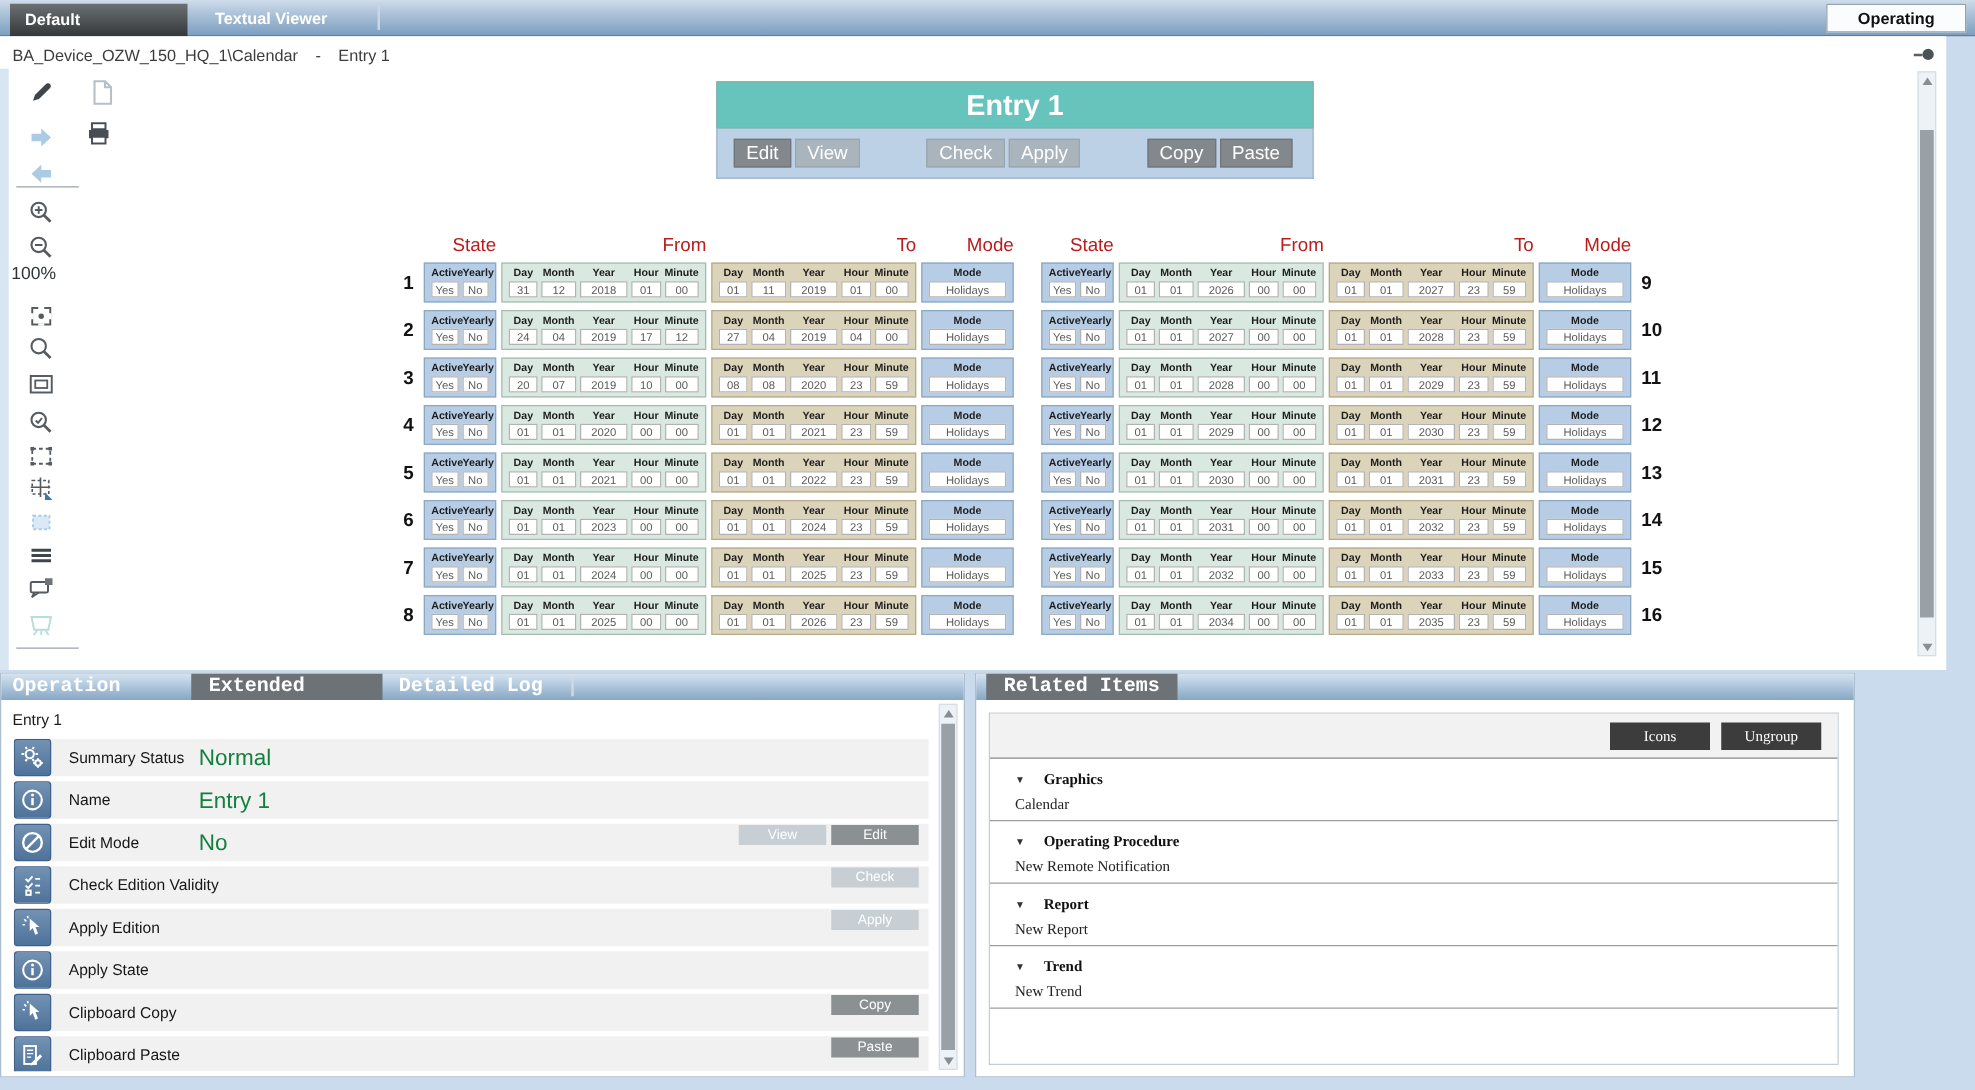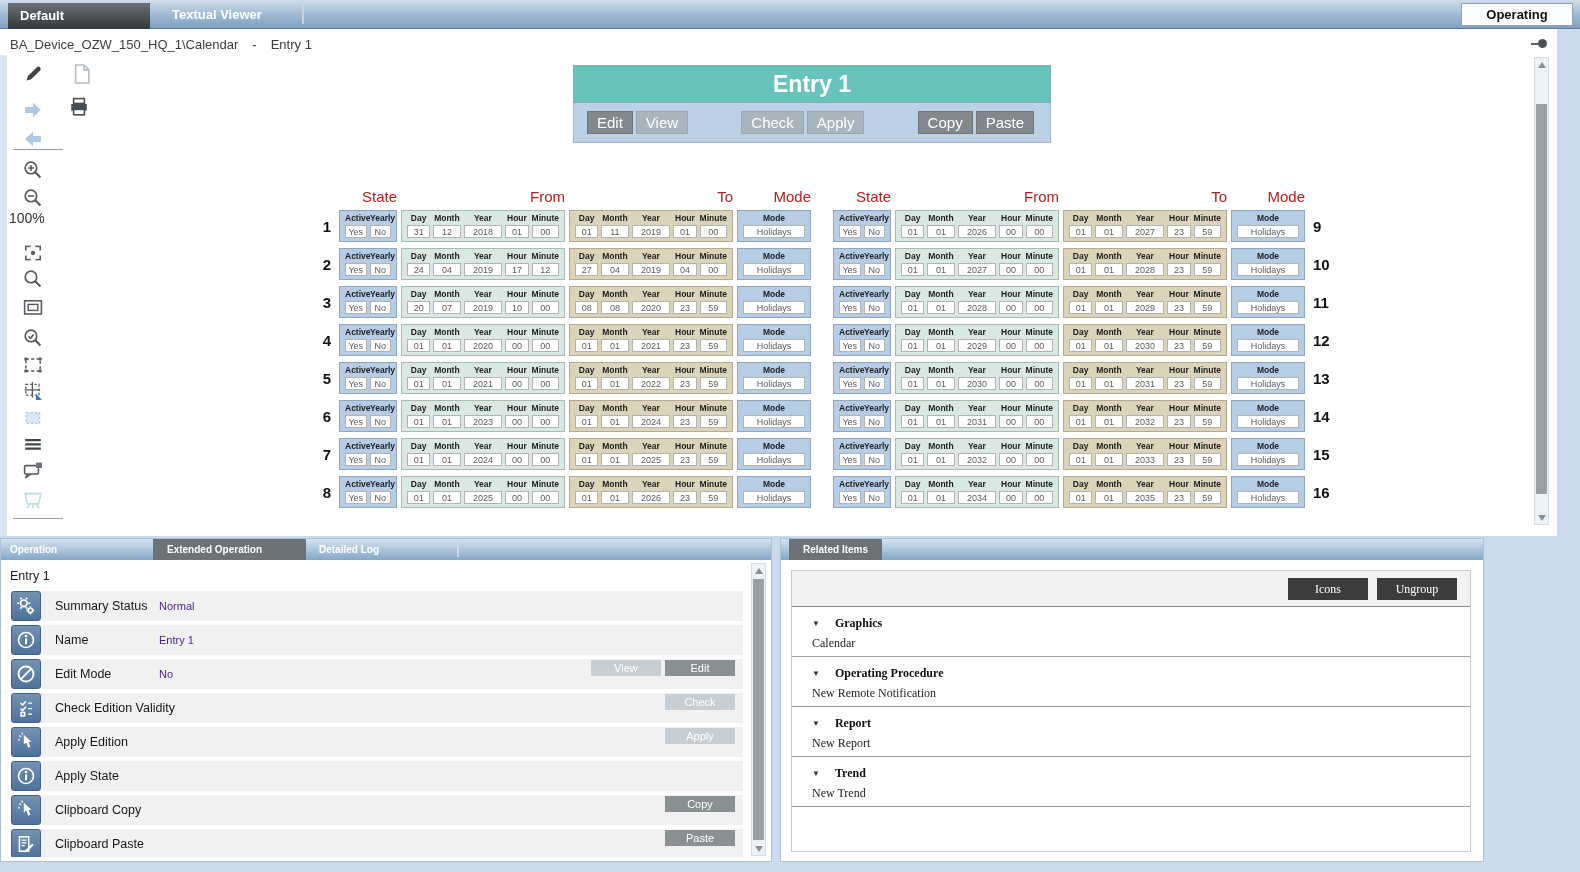--- a/index.html
+++ b/index.html
@@ -86,34 +86,34 @@
   .tri-dn { width:0; height:0; border-left:4px solid transparent; border-right:4px solid transparent; border-top:6px solid #878e94; }
   .vs-thumb { position:absolute; left:1px; right:1px; background:#9aa1a6; }
 
   
   .panel { position:absolute; top:538px; height:324px; background:#fff; border:1px solid #aebfcf; }
   .op-panel { left:0; width:772px; }
   .ri-panel { left:780px; width:704px; }
   .ptabbar { position:absolute; left:0; top:0; right:0; height:21px;
     background:linear-gradient(180deg,#d6e3f0 0%,#a9c2d9 55%,#87a7c5 100%); }
   .ptab { position:absolute; top:0; height:21px; line-height:21px; color:#fff;
-    font-weight:bold; font-size:10px; cursor:pointer; }
+    font-weight:bold; font-size:16px; cursor:pointer;font-family:Liberation Mono, monospace; }
   .ptab.active { background:#6d7276; padding:0 14px; }
   .ptab-sep { position:absolute; top:3px; width:2px; height:15px; background:#cdd9e4; }
 
   .op-title { position:absolute; left:9px; top:30px; font-size:12.5px; color:#1c1c1c; }
   .op-rows { position:absolute; left:10px; top:52px; right:28px; bottom:4px; overflow:hidden; }
   .op-row { position:relative; height:30px; background:#f1f1f1; margin-bottom:4px;
     display:flex; align-items:center; }
   .op-icon { width:30px; height:30px; flex:none; border-radius:3px;
     background:linear-gradient(180deg,#7392b3,var(--row-icon-blue,#4e729a));
     border:1px solid #40618a; display:flex; align-items:center; justify-content:center; }
   .op-icon svg { width:22px; height:22px; }
   .op-label { position:absolute; left:44px; font-size:12.5px; color:#171717; white-space:nowrap; }
-  .op-value { position:absolute; left:148px; font-size:11px; color:#4c1d95; }
+  .op-value { position:absolute; left:148px; font-size:18px; color:#15803d; }
   .op-btns { position:absolute; right:8px; top:1px; display:flex; }
   .op-btn { width:70px; height:16px; font-size:11px; color:#fff; text-align:center;
     line-height:16px; margin-left:4px; cursor:pointer; }
   .op-btn.on  { background:#8b9093; }
   .op-btn.off { background:#c7ced4; }
   .op-scroll { position:absolute; right:5px; top:24px; bottom:5px; width:15px;
     background:#edf2f6; border:1px solid #d4dee6; }
 
   .ri-content { position:absolute; left:10px; right:12px; top:31px; bottom:9px;
     border:1px solid #c6cdd2; background:#fff;font-family:Liberation Serif, serif; }

